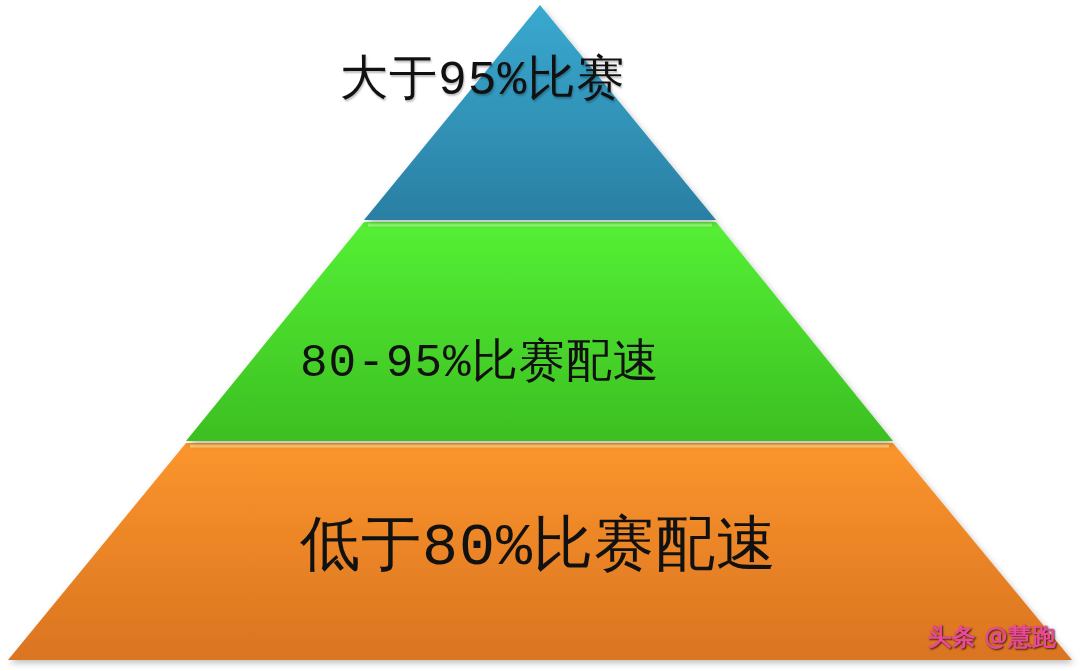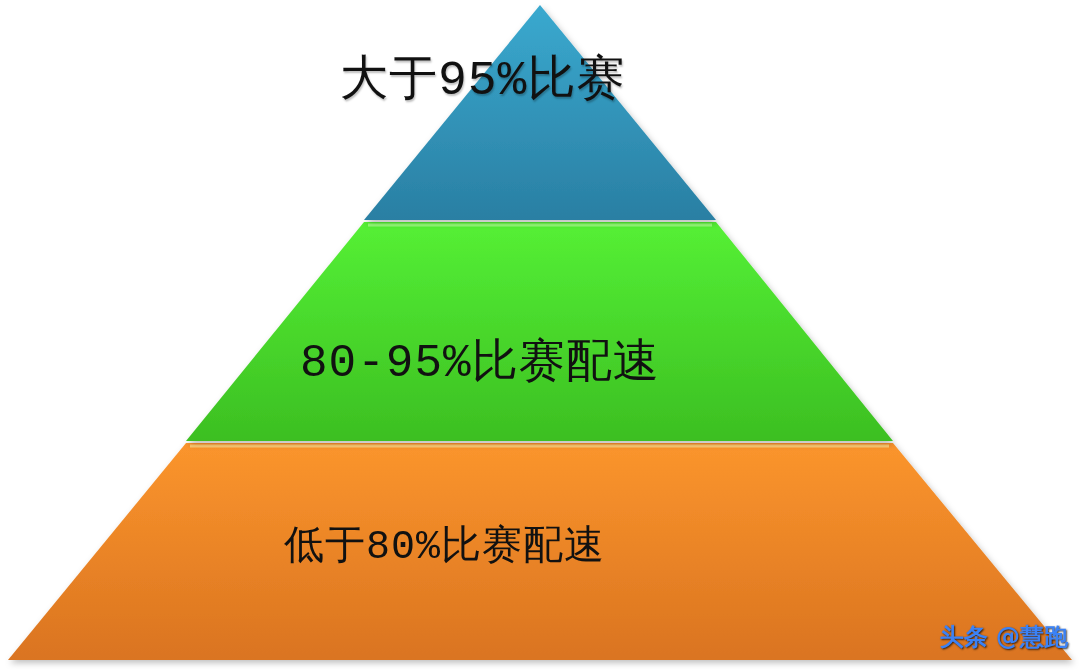--- a/index.html
+++ b/index.html
@@ -4,22 +4,22 @@
 <style>
   html, body { margin: 0; padding: 0; background: #ffffff; }
   body { width: 1080px; height: 671px; position: relative; overflow: hidden;
          font-family: "DejaVu Sans", "Liberation Sans", sans-serif; }
   #pyramid { position: absolute; left: 0; top: 0; width: 1080px; height: 671px; }
   .tier-label { position: absolute; color: #111; text-align: left; white-space: nowrap;
                 font-family: Liberation Mono, monospace; letter-spacing: 1px; }
   #label-top { left: 340px; width: 400px; top: 50px; font-size: 48px; line-height: 62px;
                text-shadow: 1px 2px 2px rgba(0,0,0,0.25); }
   #label-mid { left: 300px; width: 480px; top: 304px; font-size: 46px; line-height: 56px; margin-top: 32px; }
-  #label-bot { left: 284px; width: 480px; top: 518px; font-size: 40px; line-height: 60px; }
-  #watermark { position: absolute; right: 12px; bottom: 18px; color: #3b82f6; font-size: 24px;
+  #label-bot { left: 300px; width: 480px; top: 518px; font-size: 60px; line-height: 60px; }
+  #watermark { position: absolute; right: 24px; bottom: 18px; color: #ec4899; font-size: 24px;
                font-weight: bold; text-shadow: 1px 1px 2px rgba(0,0,0,0.75);
                font-family: "DejaVu Sans", sans-serif; }
 </style>
 </head>
 <body>
 
 <svg id="pyramid" viewBox="0 0 1080 671" xmlns="http://www.w3.org/2000/svg">
   <defs>
     <linearGradient id="gBlue" x1="0" y1="0" x2="0" y2="1">
       <stop offset="0" stop-color="#3aa9cf"></stop>

